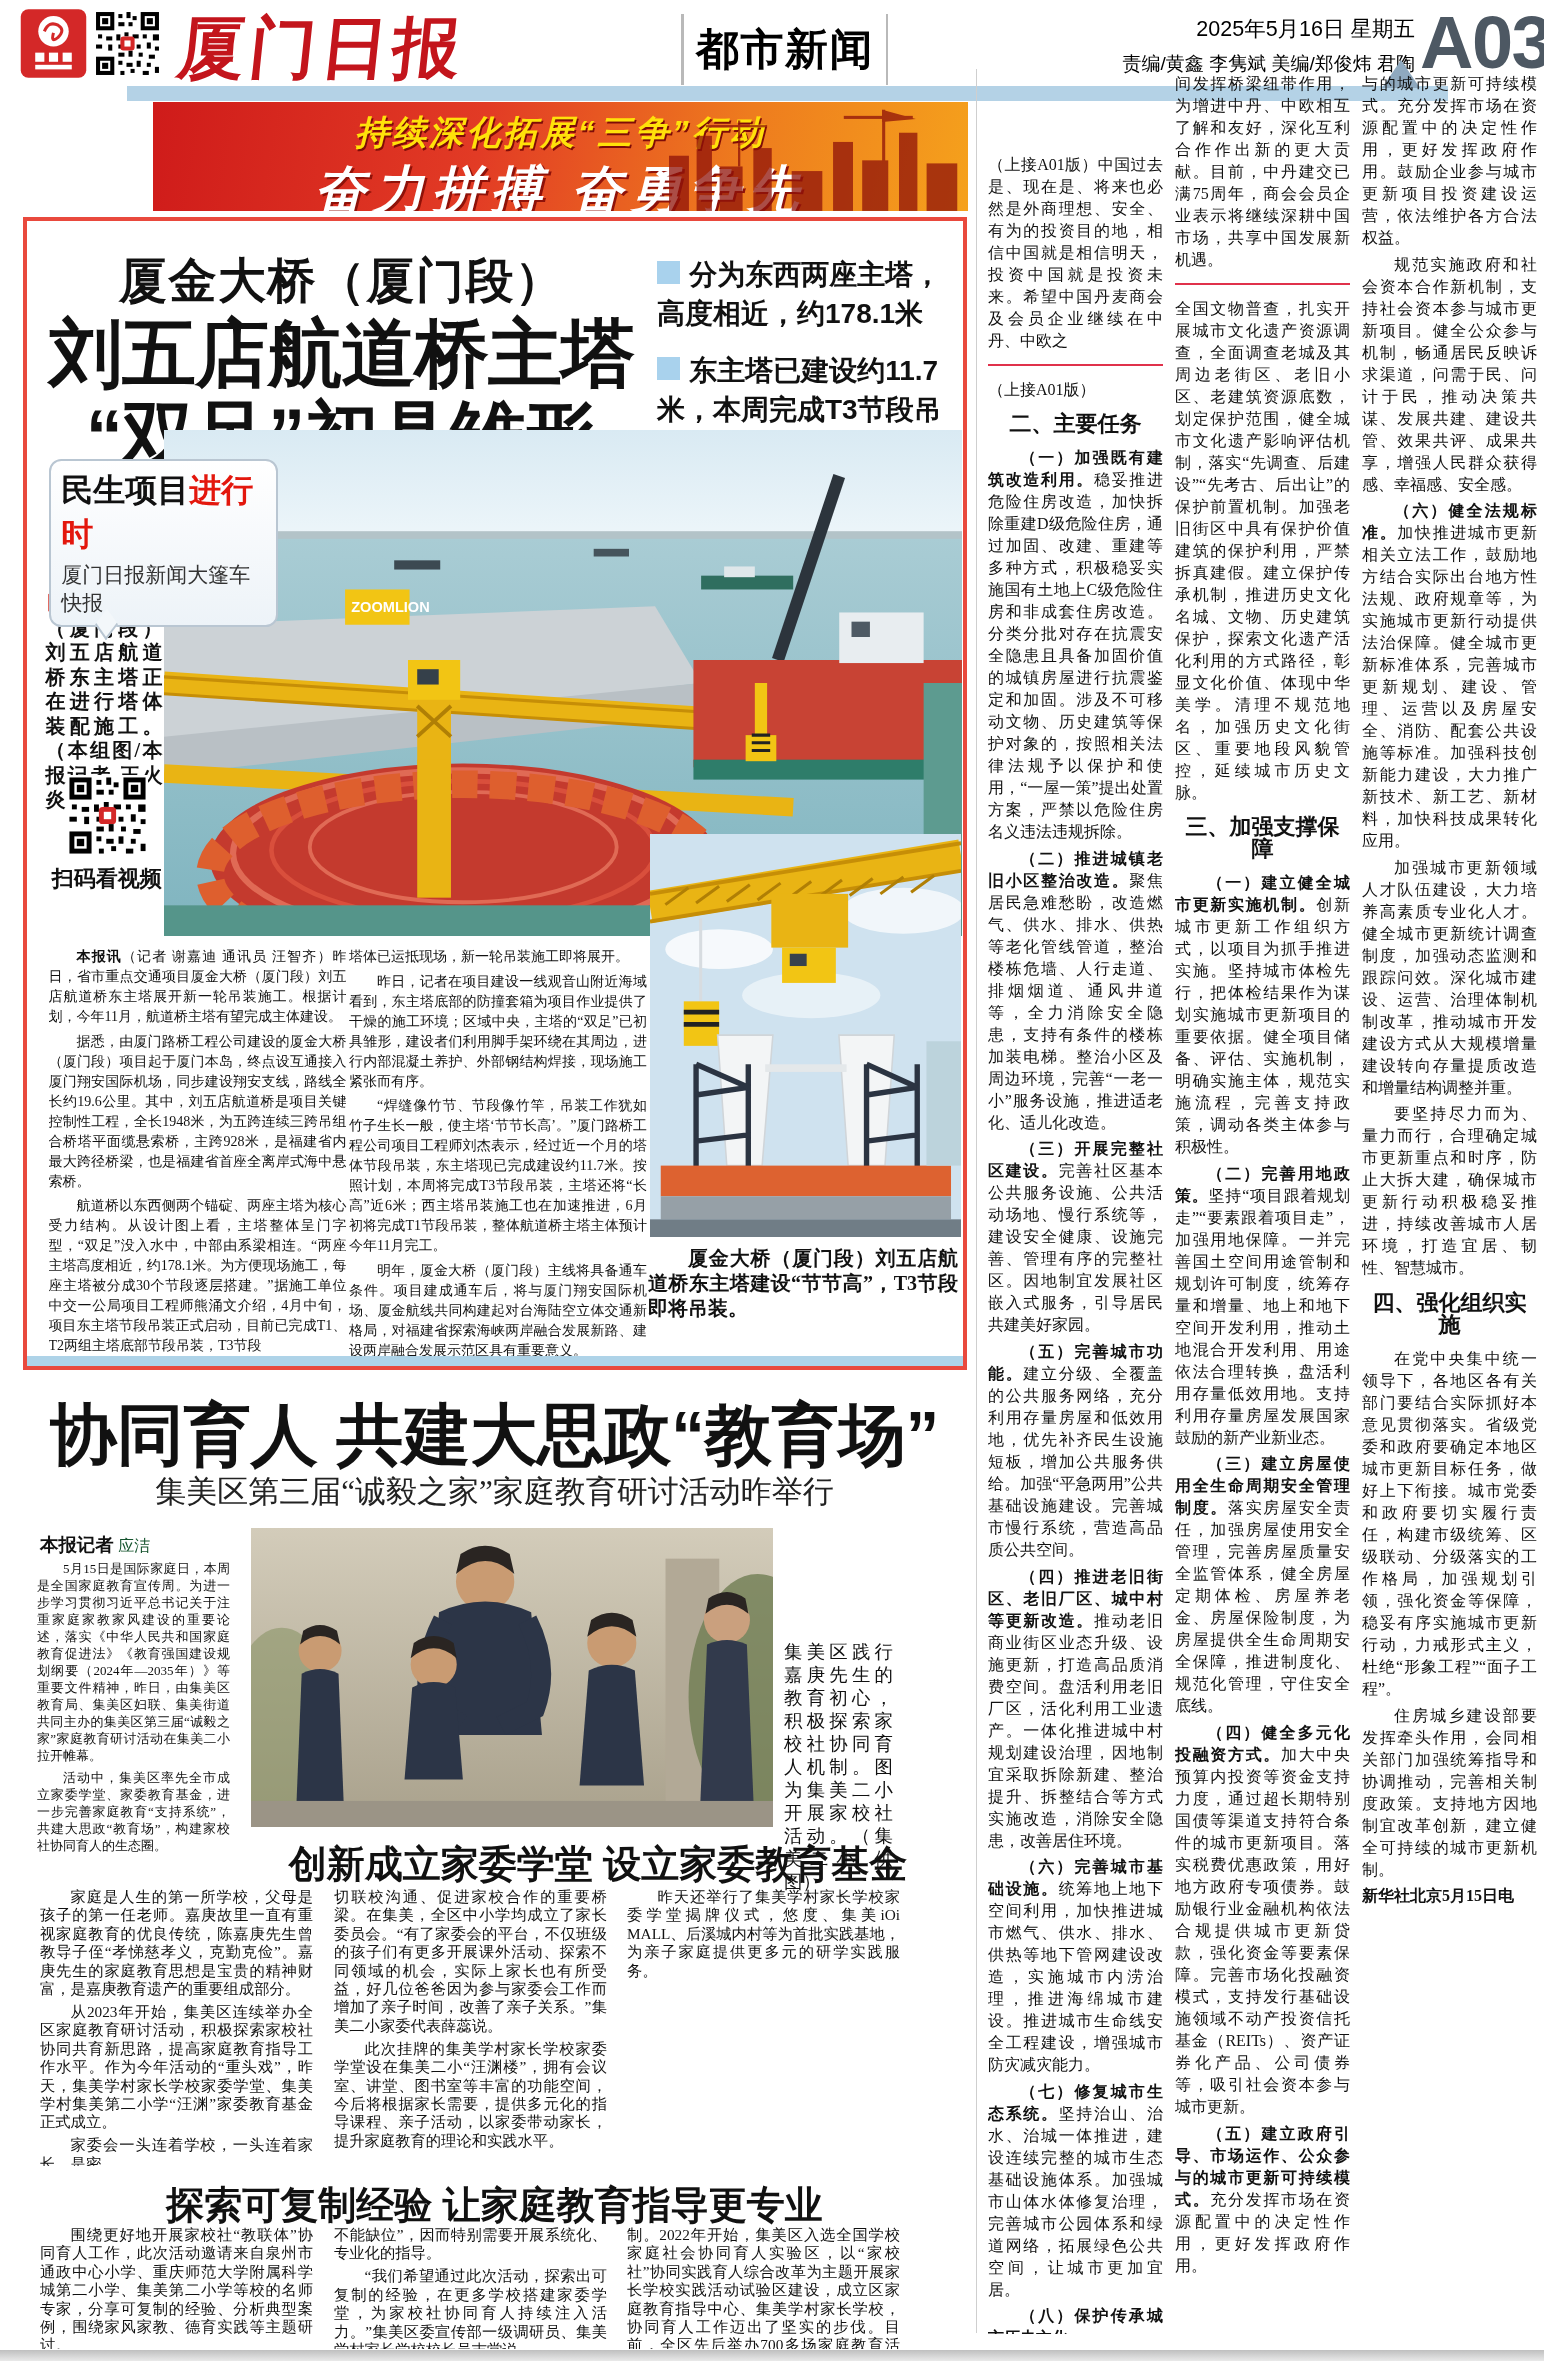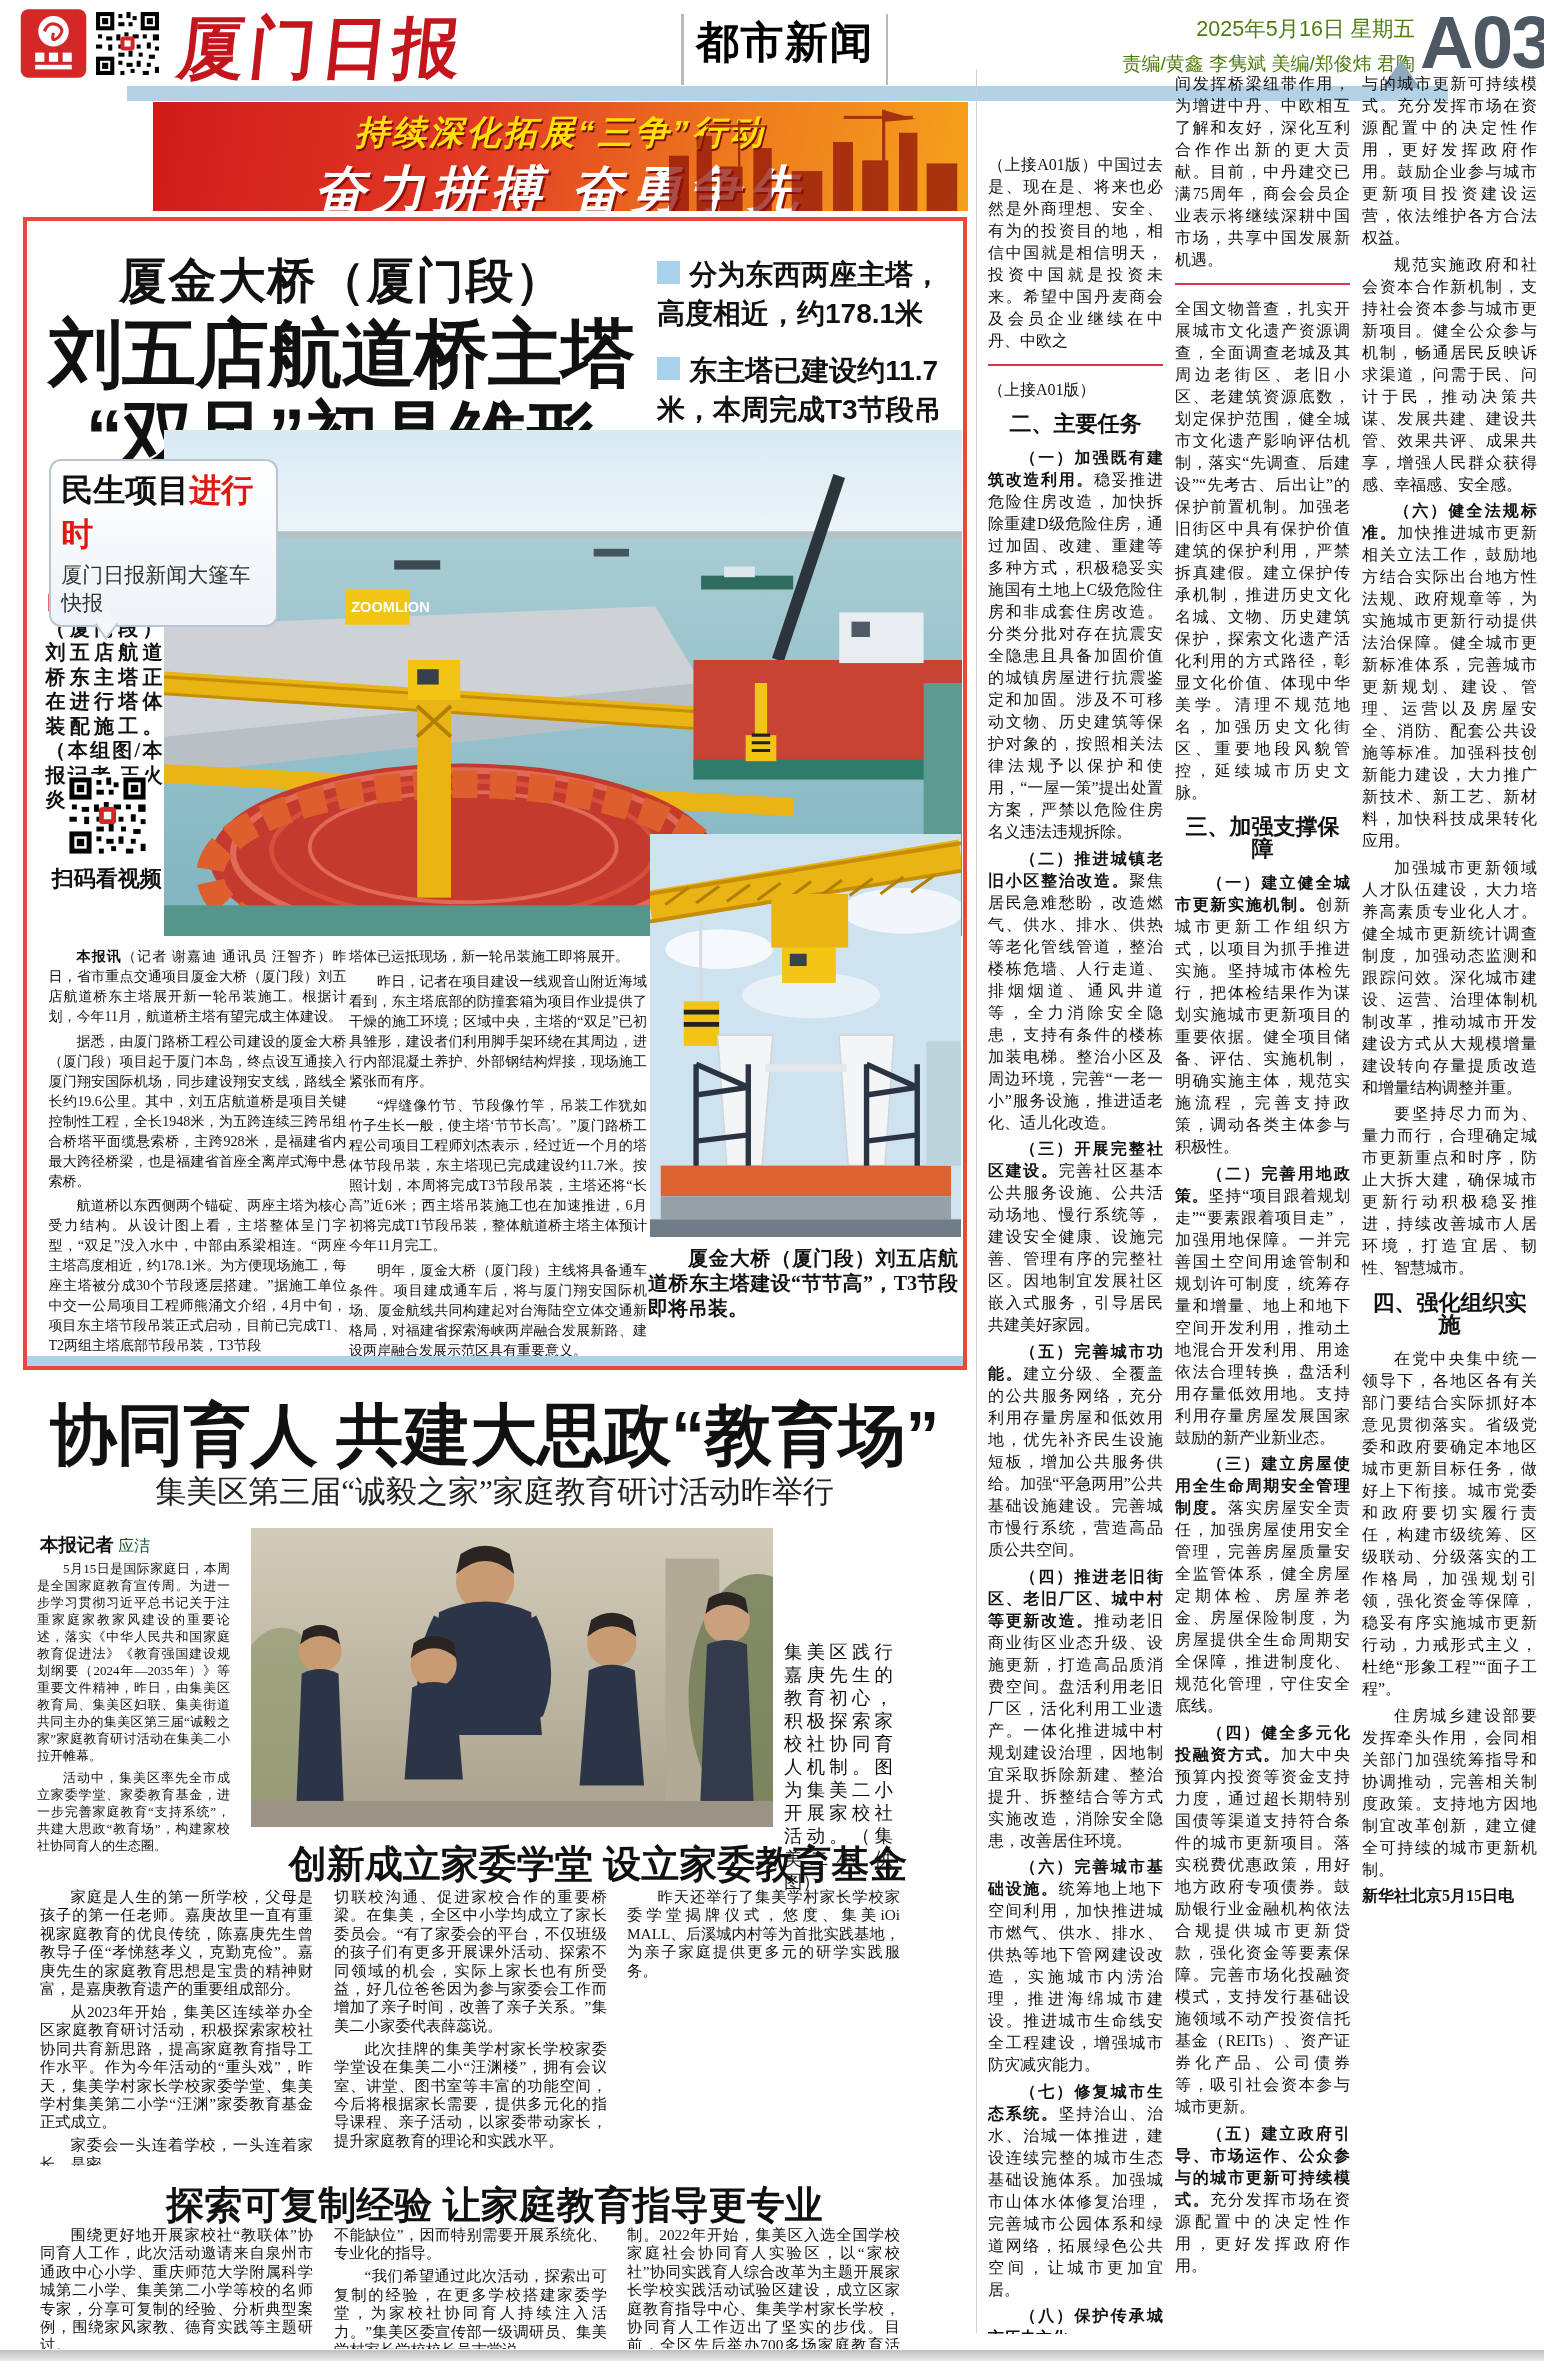--- a/index.html
+++ b/index.html
@@ -8,24 +8,24 @@
   .abs{position:absolute}
   p{margin:0 0 4.6px 0;text-indent:2em}
   .noind{text-indent:0}
   .clip{overflow:hidden}
 
   
   #seal{left:20px;top:7.7px;width:67px;height:71px}
   #qr1{left:94px;top:9.2px;width:67px;height:69px}
   #mast{left:178px;top:3.1px;font-size:67px;font-weight:bold;color:#c3151c;
         transform:skewX(-6deg);letter-spacing:4.6px;font-family:"Liberation Serif",serif}
-  #secbox{left:669px;top:14px;height:71px;display:flex;align-items:flex-start}
+  #secbox{left:669px;top:14px;height:71px;display:flex;align-items:center}
   #secbox .vbar{display:inline-block;width:2.3px;height:71px;background:#b9b9b9;margin:0 12.3px}
   #secname{font-size:43px;font-weight:900;font-family:"Liberation Sans",sans-serif;color:#000;letter-spacing:1.5px}
-  #hinfo{left:997px;top:14px;width:418px;text-align:right;color:#4d7c0f;
+  #hinfo{left:997px;top:14px;width:418px;text-align:right;color:#000000;
          font-family:"Liberation Sans",sans-serif}
   #hinfo .l1{font-size:21.5px;margin-bottom:7.7px}
   #hinfo .l2{font-size:19px}
   #pageno{left:1420px;top:0px;font-size:74px;font-weight:700;color:#4d5863;
           font-family:"Liberation Sans",sans-serif;letter-spacing:-1.5px}
   #bluebar{left:127px;top:86px;width:1321px;height:15.3px;background:#b4d2e6}
   #tri{left:1382px;top:60px;width:0;height:0;border-left:19px solid transparent;
        border-right:19px solid transparent;border-bottom:28px solid #8fa9bf}
 
   

